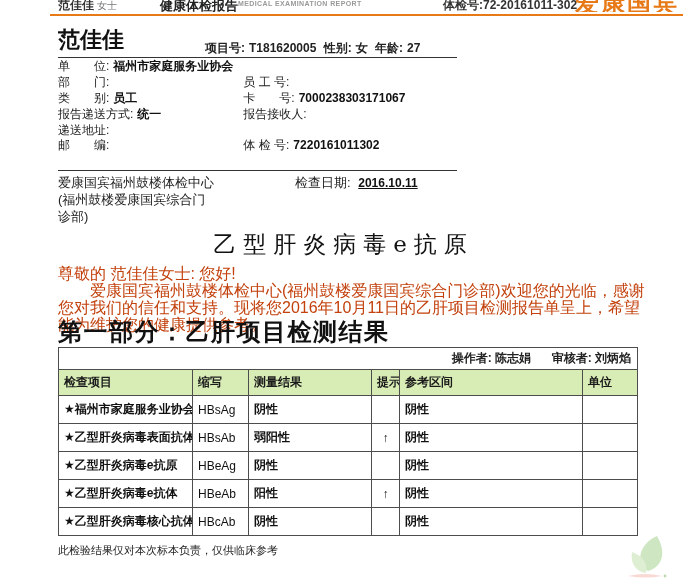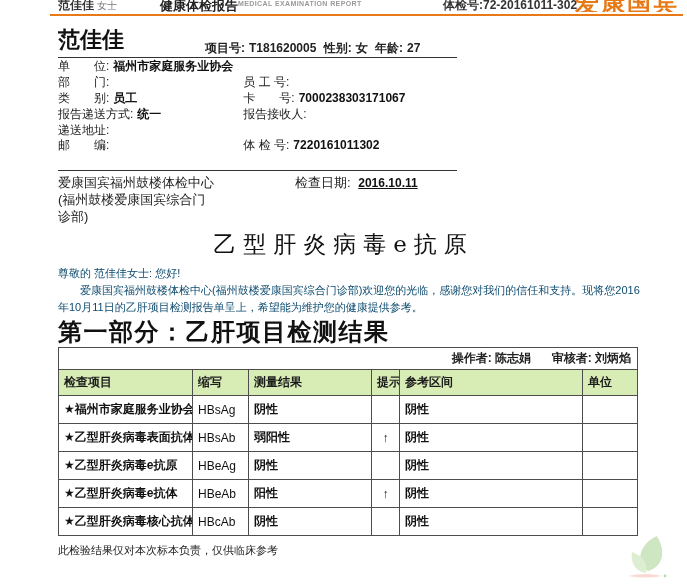--- a/index.html
+++ b/index.html
@@ -42,21 +42,21 @@
   .ivalue{font-weight:bold;color:#111;margin-left:4px;margin-top:31px;}
 
   .center-block{position:absolute;left:58px;top:174px;width:560px;font-size:13px;}
   .clinic{position:absolute;left:0;top:0;width:240px;line-height:17px;color:#222;}
   .check-date{position:absolute;left:237px;top:0;color:#222;}
   .check-date .ivalue{font-size:12px;text-decoration:underline;}
 
   .report-title{position:absolute;left:0;top:229px;width:687px;text-align:center;
     font-family:"DejaVu Serif","Liberation Serif",serif;font-size:23px;letter-spacing:7px;color:#111;}
 
-  .greeting{position:absolute;left:58px;top:265px;width:588px;font-size:11px;line-height:17px;color:#0c4a6e;}
+  .greeting{position:absolute;left:58px;top:265px;width:588px;font-size:16px;line-height:17px;color:#c2410c;}
   .greeting .body{text-indent:2em;}
 
   .section-heading{position:absolute;left:58px;top:316px;font-size:24px;font-weight:bold;letter-spacing:1.5px;color:#111;}
 
   table.results{position:absolute;left:58px;top:347px;width:579px;border-collapse:collapse;table-layout:fixed;font-size:12px;}
   table.results td,table.results th{border:1px solid var(--border-col);padding:2px 5px;overflow:hidden;white-space:nowrap;margin-top:24px;}
   tr.op-row td{border:1px solid var(--border-col);height:20px;text-align:right;font-weight:bold;color:#222;padding-right:6px;}
   tr.op-row .gap{display:inline-block;width:14px;}
   tr.head-row th{background:var(--table-header-bg);height:26px;text-align:left;font-weight:bold;color:#1a1a1a;}
   tr.data-row td{height:28px;color:#111;}

